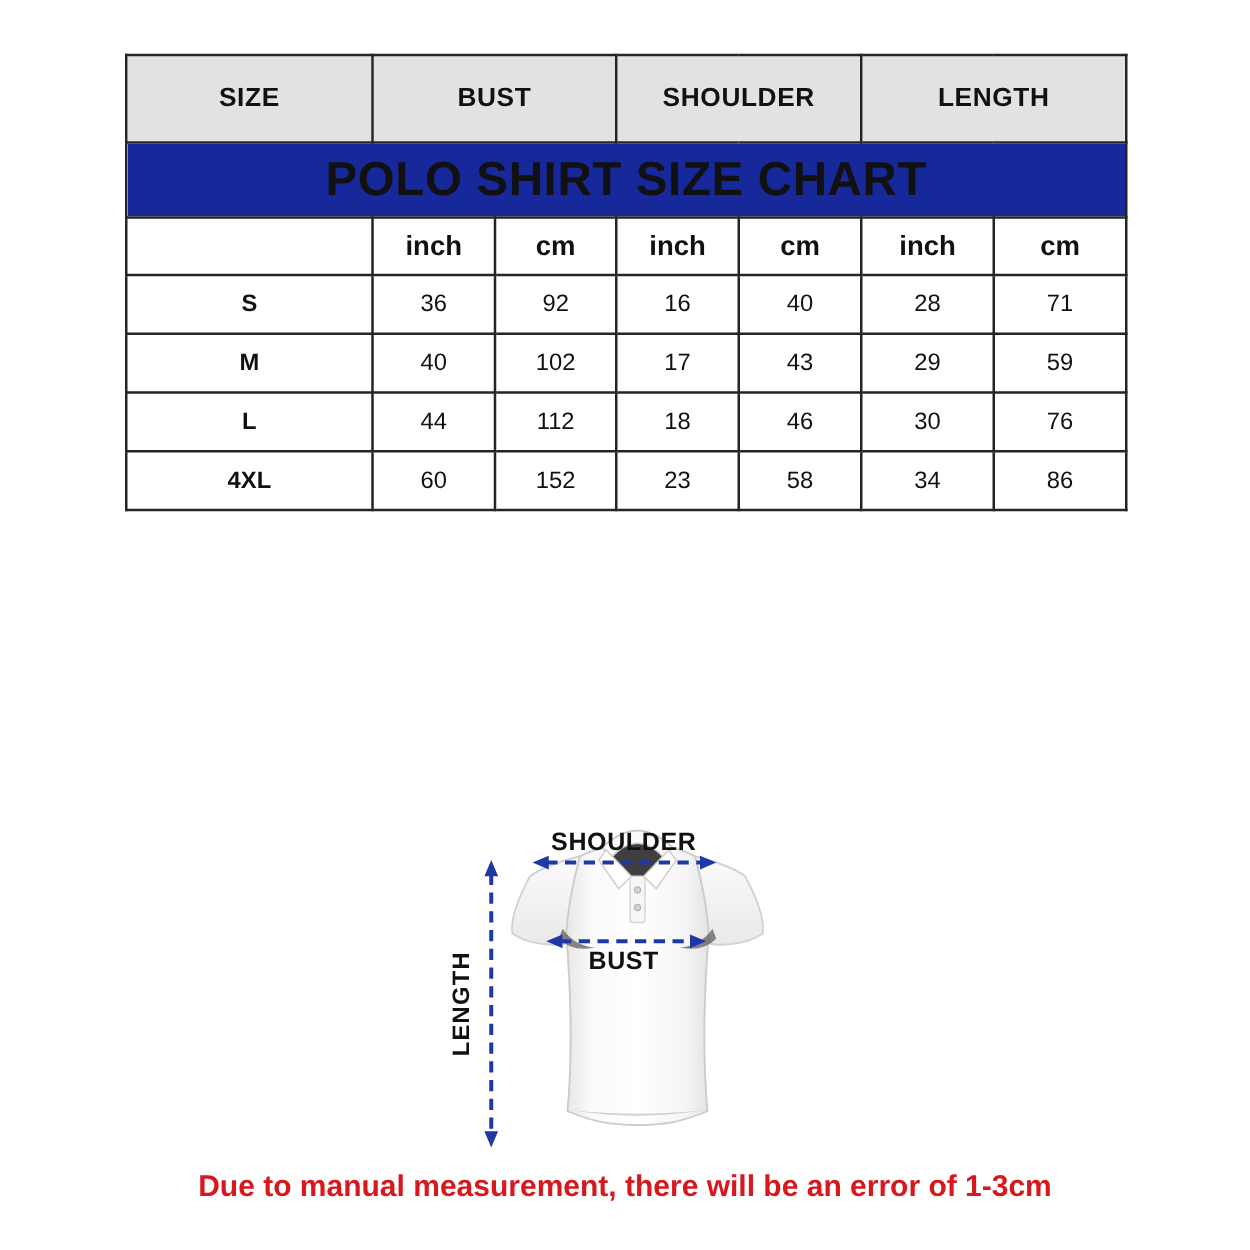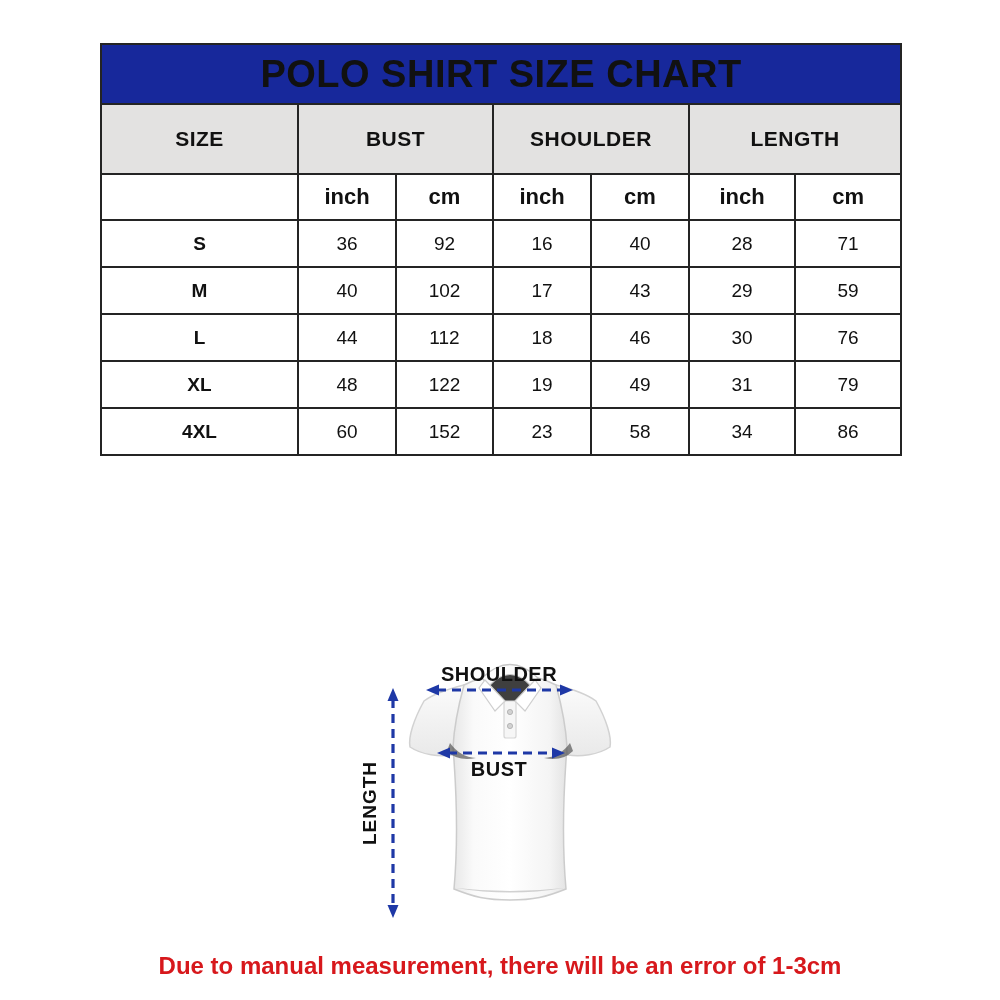--- a/index.html
+++ b/index.html
@@ -125,47 +125,46 @@
   
   .note {
     position: absolute;
     left: 0;
     top: 936px;
     width: 1000px;
     text-align: center;
     color: #d7181c;
     font-weight: bold;
     font-size: 24px;
-    margin-top: 16px;
   }
 </style>
 </head>
 <body>
 
 <div id="stage">
 
   <table class="size-table">
     <colgroup>
       <col style="width:197px">
         <col style="width:98px">
         <col style="width:97px">
       <col style="width:98px">
         <col style="width:98px">
         <col style="width:106px">
         <col style="width:106px">
     </colgroup>
     <tbody>
       <tr>
-        <td colspan="7" class="title-cell">POLO SHIRT SIZE CHART</td>
-      </tr>
-      <tr>
         <td class="group-cell">SIZE</td>
         <td colspan="2" class="group-cell">BUST</td>
         <td colspan="2" class="group-cell">SHOULDER</td>
         <td colspan="2" class="group-cell">LENGTH</td>
+      </tr>
+      <tr>
+        <td colspan="7" class="title-cell">POLO SHIRT SIZE CHART</td>
       </tr>
       <tr>
         <td class="sub-cell"></td>
         <td class="sub-cell">inch</td>
         <td class="sub-cell">cm</td>
         <td class="sub-cell">inch</td>
         <td class="sub-cell">cm</td>
         <td class="sub-cell">inch</td>
         <td class="sub-cell">cm</td>
       </tr>
@@ -189,29 +188,20 @@
         <td class="val-cell">59</td>
       </tr>
       <tr>
         <td class="size-cell">L</td>
         <td class="val-cell">44</td>
         <td class="val-cell">112</td>
         <td class="val-cell">18</td>
         <td class="val-cell">46</td>
         <td class="val-cell">30</td>
         <td class="val-cell">76</td>
-      </tr>
-      <tr>
-        <td class="size-cell">XL</td>
-        <td class="val-cell">48</td>
-        <td class="val-cell">122</td>
-        <td class="val-cell">19</td>
-        <td class="val-cell">49</td>
-        <td class="val-cell">31</td>
-        <td class="val-cell">79</td>
       </tr>
       <tr>
         <td class="size-cell">4XL</td>
         <td class="val-cell">60</td>
         <td class="val-cell">152</td>
         <td class="val-cell">23</td>
         <td class="val-cell">58</td>
         <td class="val-cell">34</td>
         <td class="val-cell">86</td>
       </tr>

